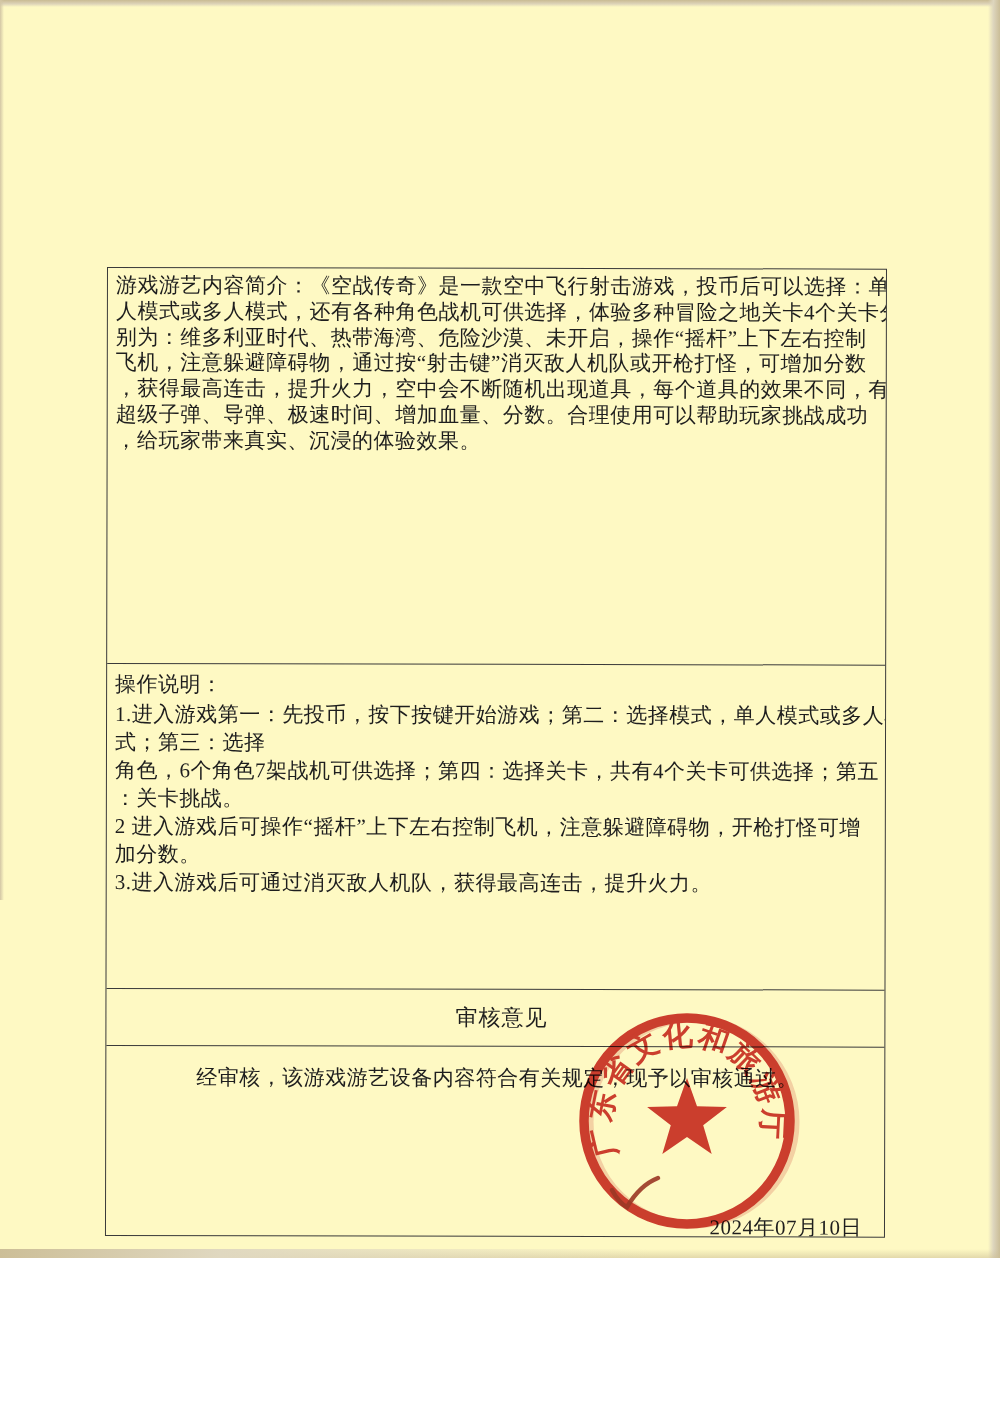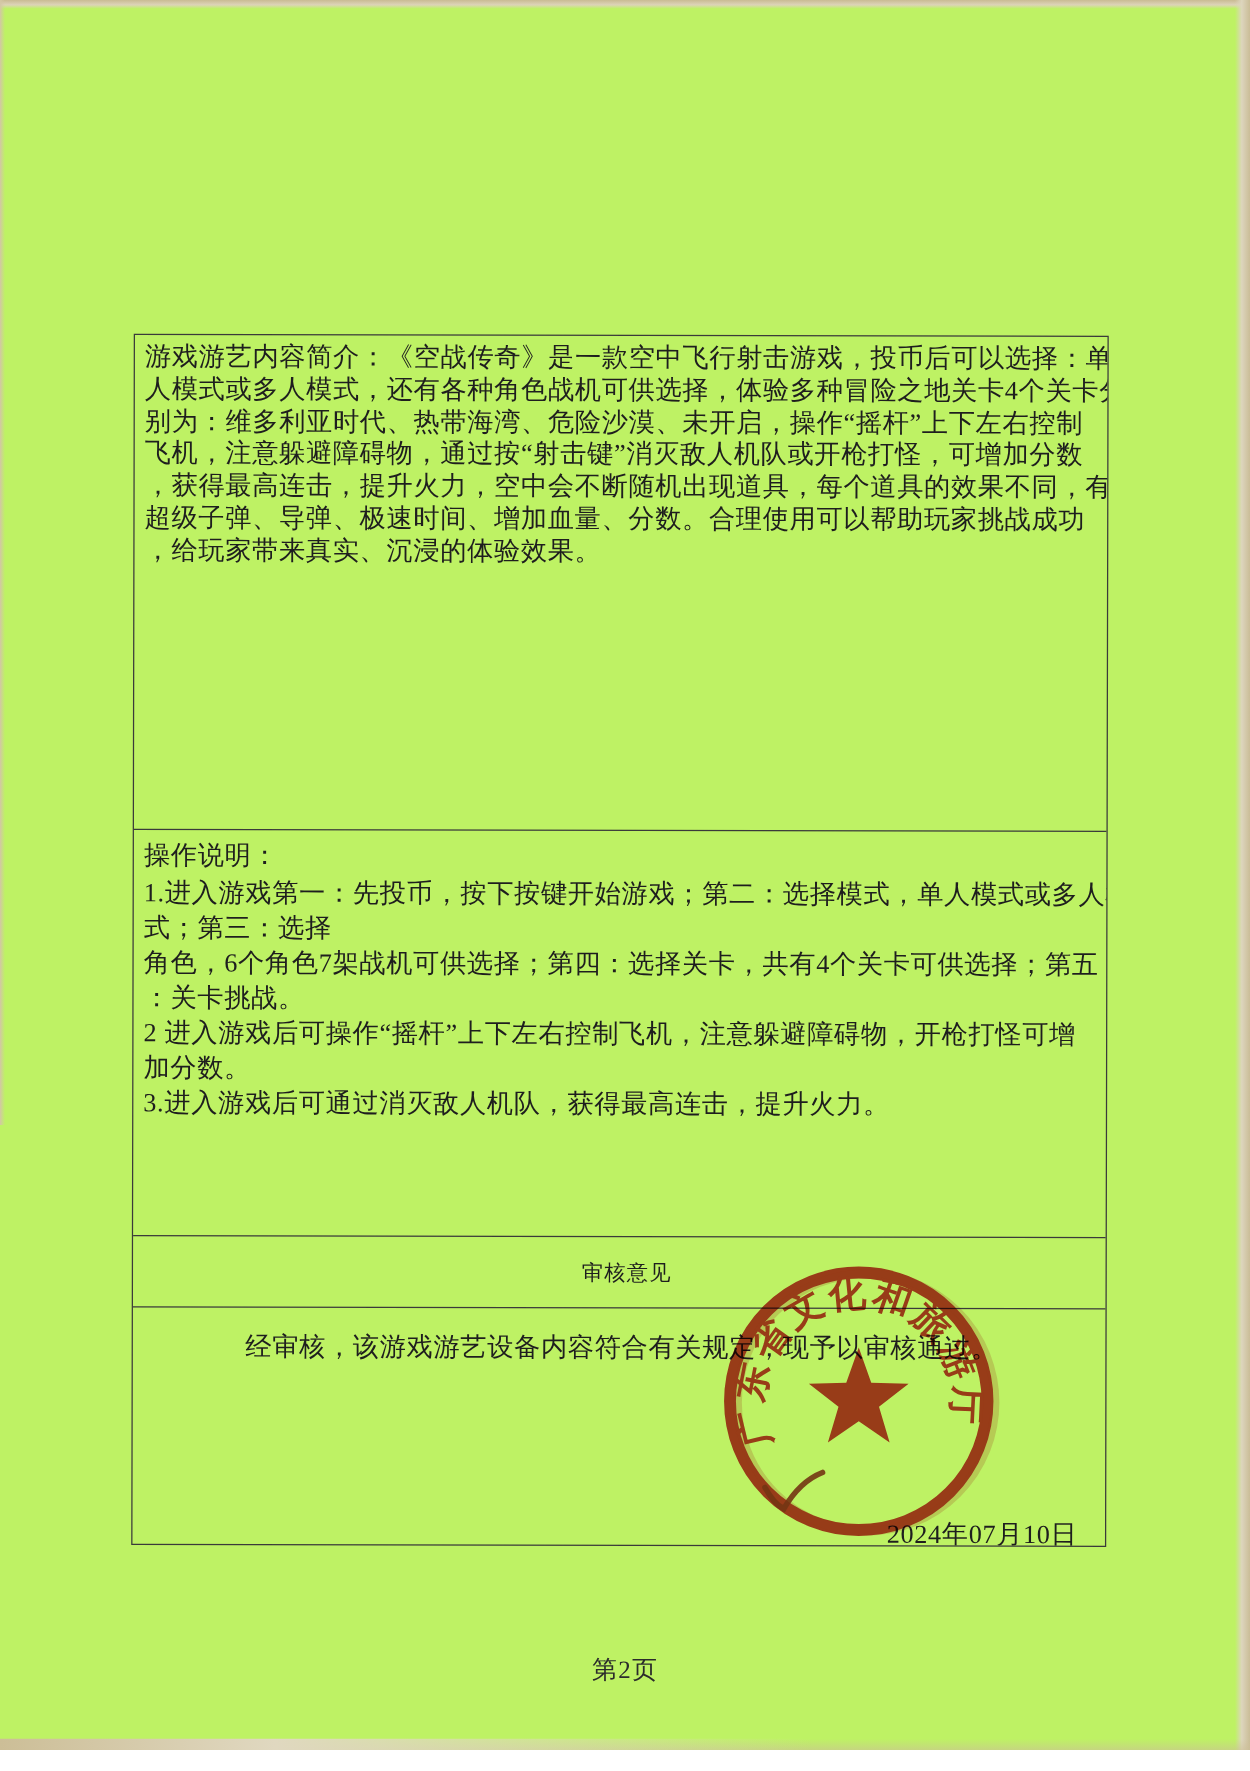--- a/index.html
+++ b/index.html
@@ -1,19 +1,19 @@
 <!DOCTYPE html>
 <html><head>
 <meta charset="utf-8">
 <style>
   html,body{margin:0;padding:0;background:#ffffff;}
   .page{
     position:relative;
-    width:1000px;height:1400px;
-    background:#bef264;
+    width:1000px;height:1258px;
+    background:#fef9c3;
     overflow:hidden;
     font-family:"Liberation Serif","DejaVu Serif",serif;
     color:#1e1e1e;
   }
   
   .edge{position:absolute;pointer-events:none;}
   .edge-top{top:0;left:0;right:0;height:7px;
     background:linear-gradient(to bottom,#c9bb93 0%,#ddd3b8 55%,rgba(221,211,184,0) 100%);}
   .edge-right{top:0;right:0;bottom:0;width:12px;
     background:linear-gradient(to left,#cabd97 0%,#ddd5bd 55%,rgba(221,213,189,0) 100%);}
@@ -35,21 +35,21 @@
   .row-intro{height:395px;padding:5px 8px 0 8px;}
   .row-operation{height:325px;padding:6px 8px 0 8px;}
   .row-review-header{height:57px;display:flex;align-items:center;justify-content:center;}
   .row-review-body{height:190px;position:relative;}
   .tline{
     font-size:21px;line-height:25.8px;white-space:nowrap;
     letter-spacing:.5px;
   }
   .row-operation .tline{line-height:28px;}
   .op-title{margin-bottom:2px;}
-  .review-header-text{font-size:17px;letter-spacing:1px;margin-left:12px;}
+  .review-header-text{font-size:22px;letter-spacing:1px;margin-left:12px;}
   .review-body-text{
     padding:18px 14px 0 8px;text-indent:82px;
     font-size:21px;line-height:27px;letter-spacing:.5px;
   }
   .signature-line{
     position:absolute;right:42px;top:98px;
     font-size:21px;letter-spacing:.5px;white-space:nowrap;
   }
   .date-line{
     position:absolute;right:22px;top:166px;

